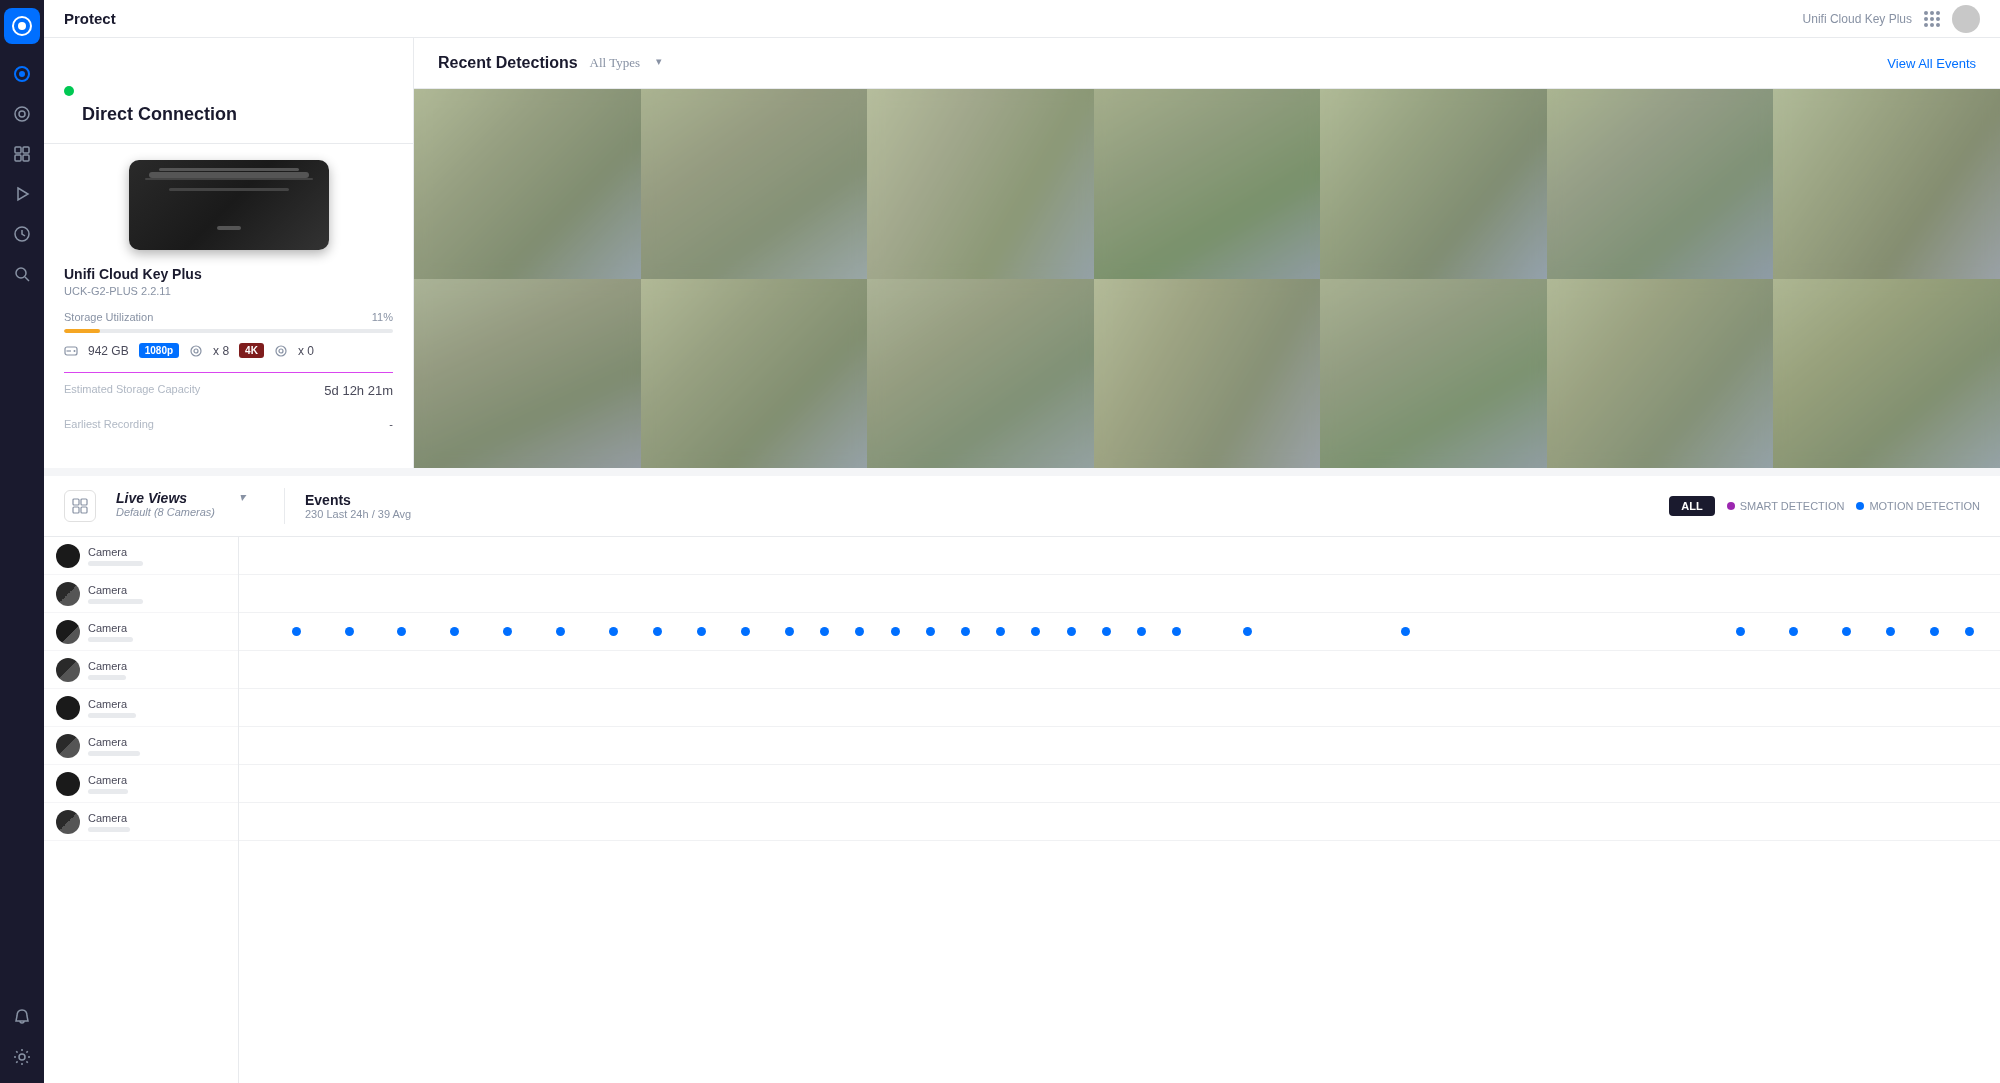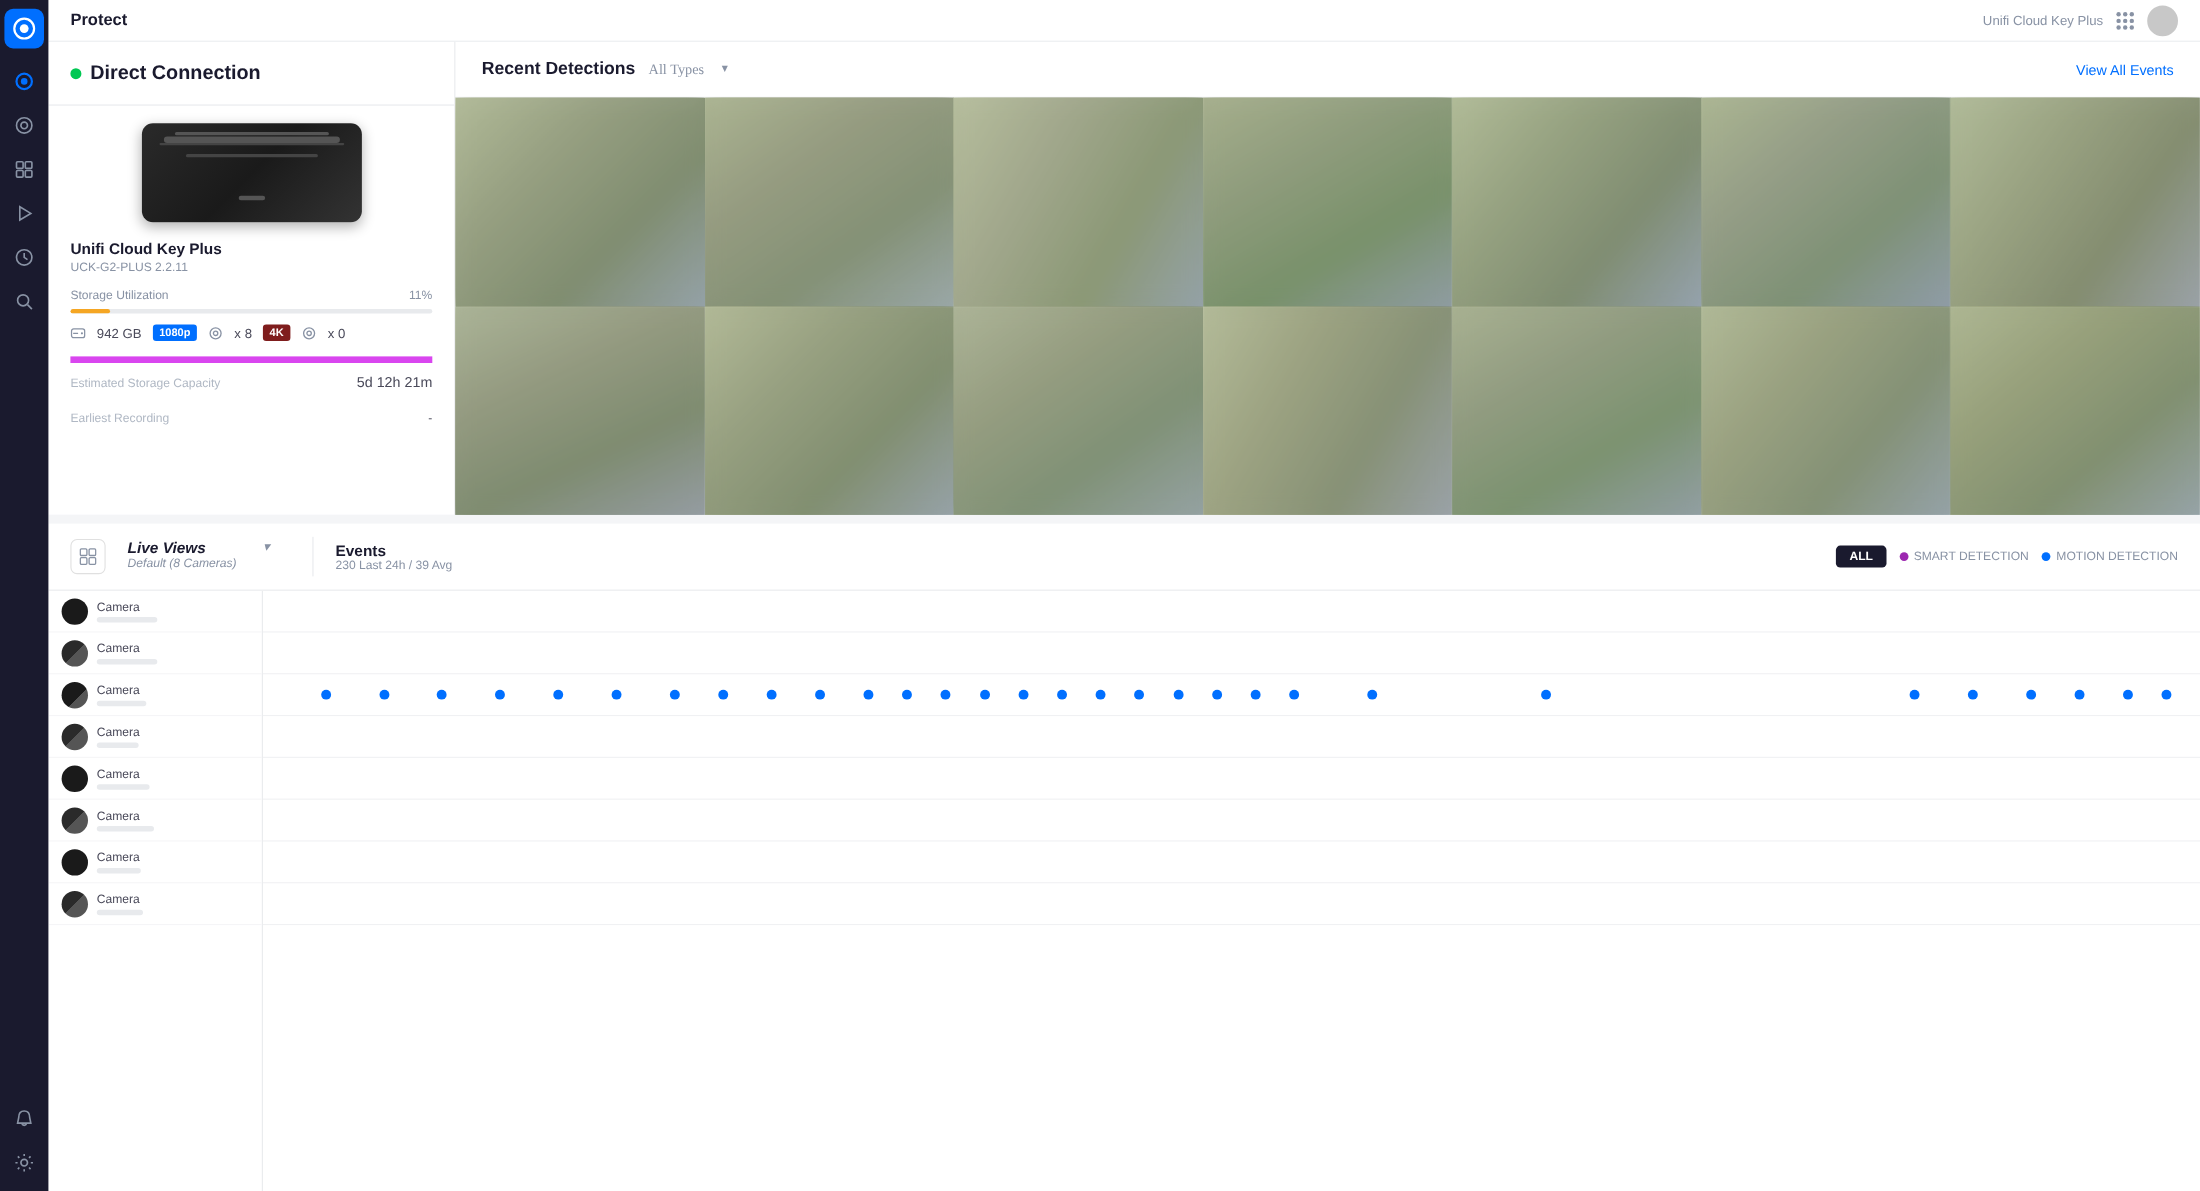--- a/index.html
+++ b/index.html
@@ -85,20 +85,21 @@
     .connection-dot {
       width: 10px;
       height: 10px;
       border-radius: 50%;
       background: #00c853;
     }
     .connection-label {
       font-size: 18px;
       font-weight: 600;
       color: #1a1a2e;
+      margin-top: 48px;
     }
 
     .device-info {
       padding: 16px 20px;
       flex: 1;
     }
 
     .device-image {
       width: 200px;
       height: 90px;
@@ -176,23 +177,23 @@
       color: #fff;
       padding: 2px 6px;
       border-radius: 3px;
       font-size: 10px;
       font-weight: 600;
     }
 
     .est-storage-row {
       display: flex;
       justify-content: space-between;
-      align-items: flex-end;
+      align-items: flex-start;
       padding: 10px 0;
-      border-top: 6px solid #d946ef;
+      border-top: 1px solid #d946ef;
     }
     .earliest-row {
       display: flex;
       justify-content: space-between;
       align-items: center;
       padding: 10px 0;
     }
 
     
     .right-panel {

